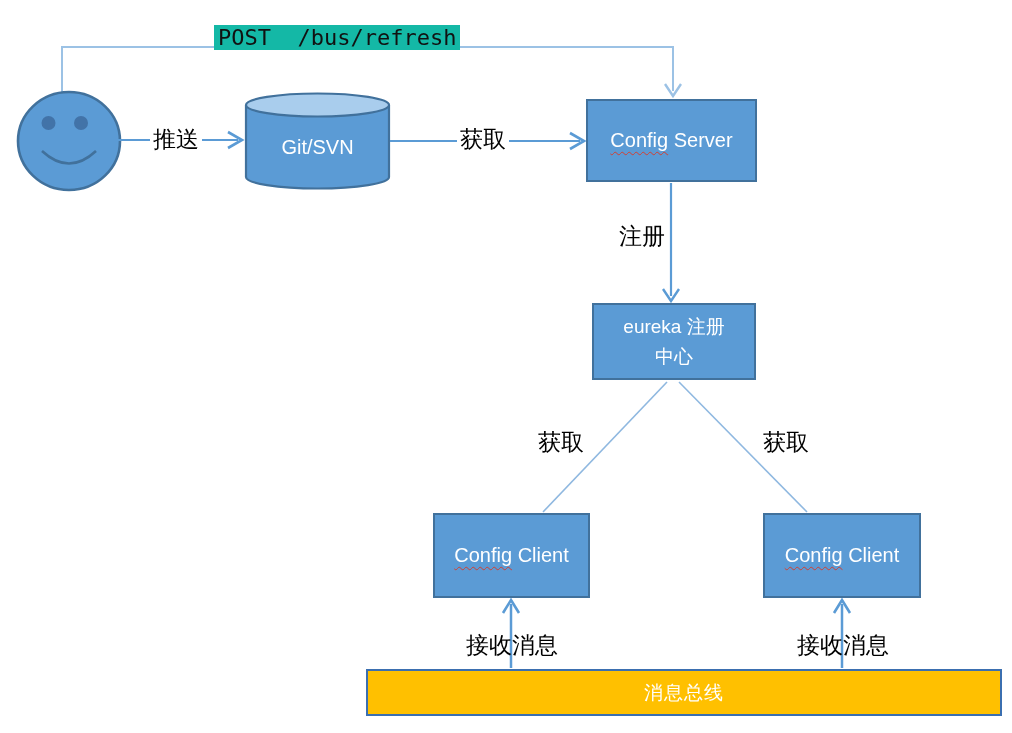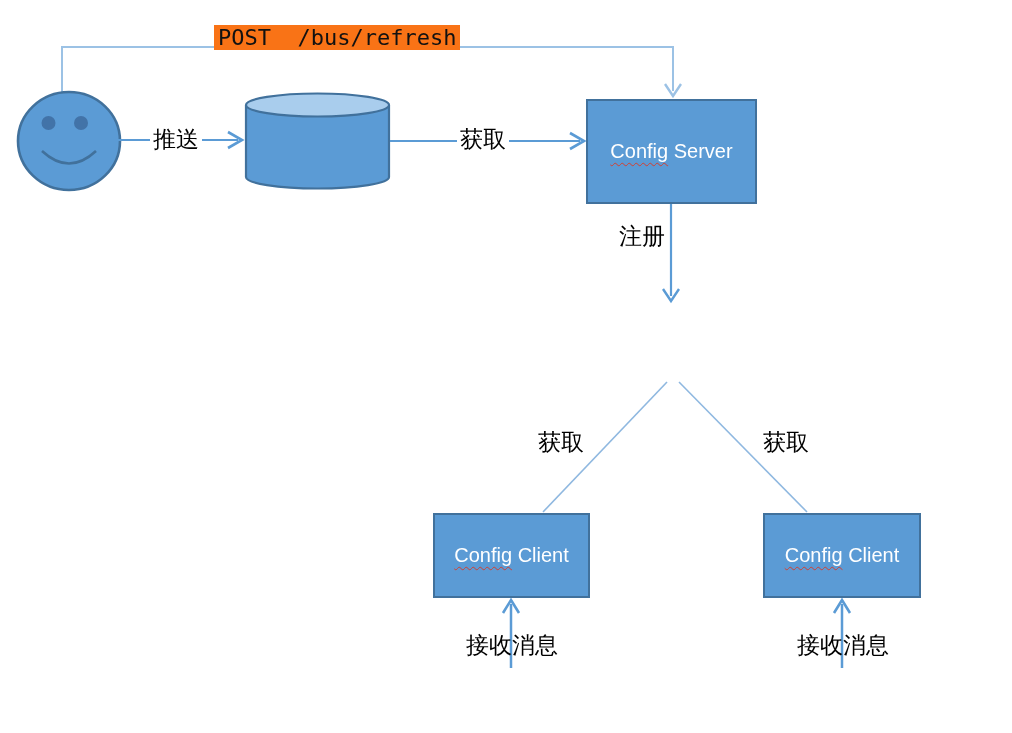--- a/index.html
+++ b/index.html
@@ -40,21 +40,21 @@
   
   .elabel{
     position:absolute;transform:translate(-50%,-50%);
     font-family:Liberation Sans, sans-serif;
     font-size:23px;color:#000;white-space:pre;line-height:1;
   }
   .elabel.on-line{background:#fff;padding:0 3px;}
   .post-label{
     position:absolute;left:214px;top:25px;
     font-family:"DejaVu Sans Mono","Liberation Mono",monospace;
-    font-size:22px;color:#111;white-space:pre;background:#f97316;padding:0 4px;
+    font-size:22px;color:#111;white-space:pre;background:#14b8a6;padding:0 4px;
   }
 </style>
 </head>
 <body>
 
 <div id="canvas">
 
   <svg id="wires" xmlns="http://www.w3.org/2000/svg" width="1012" height="733" viewBox="0 0 1012 733">
 
     <g>
@@ -113,34 +113,42 @@
   <div class="elabel" style="left:642px;top:236px;">注册</div>
 
   <div class="elabel" style="left:561px;top:442px;">获取</div>
 
   <div class="elabel" style="left:786px;top:442px;">获取</div>
 
   <div class="elabel" style="left:512px;top:645px;">接收消息</div>
 
   <div class="elabel" style="left:843px;top:645px;">接收消息</div>
 
+  <div class="cyl-label">Git/SVN</div>
 
-  <div class="node" style="left:586px;top:99px;width:171px;height:105px;">
+  <div class="node" style="left:586px;top:99px;width:171px;height:83px;">
     <span>
       <span class="misspell">Config</span><span>Server</span>
     </span>
   </div>
 
+  <div class="node two-line" style="left:592px;top:303px;width:164px;height:77px;">
+    <div>eureka 注册</div>
+    <div>中心</div>
+  </div>
 
   <div class="node" style="left:433px;top:513px;width:157px;height:85px;">
     <span>
       <span class="misspell">Config</span><span>Client</span>
     </span>
   </div>
 
   <div class="node" style="left:763px;top:513px;width:158px;height:85px;">
     <span>
       <span class="misspell">Config</span><span>Client</span>
     </span>
   </div>
 
+  <div class="bus">
+    <span>消息总线</span>
+  </div>
 
 </div>
 
 </body></html>

